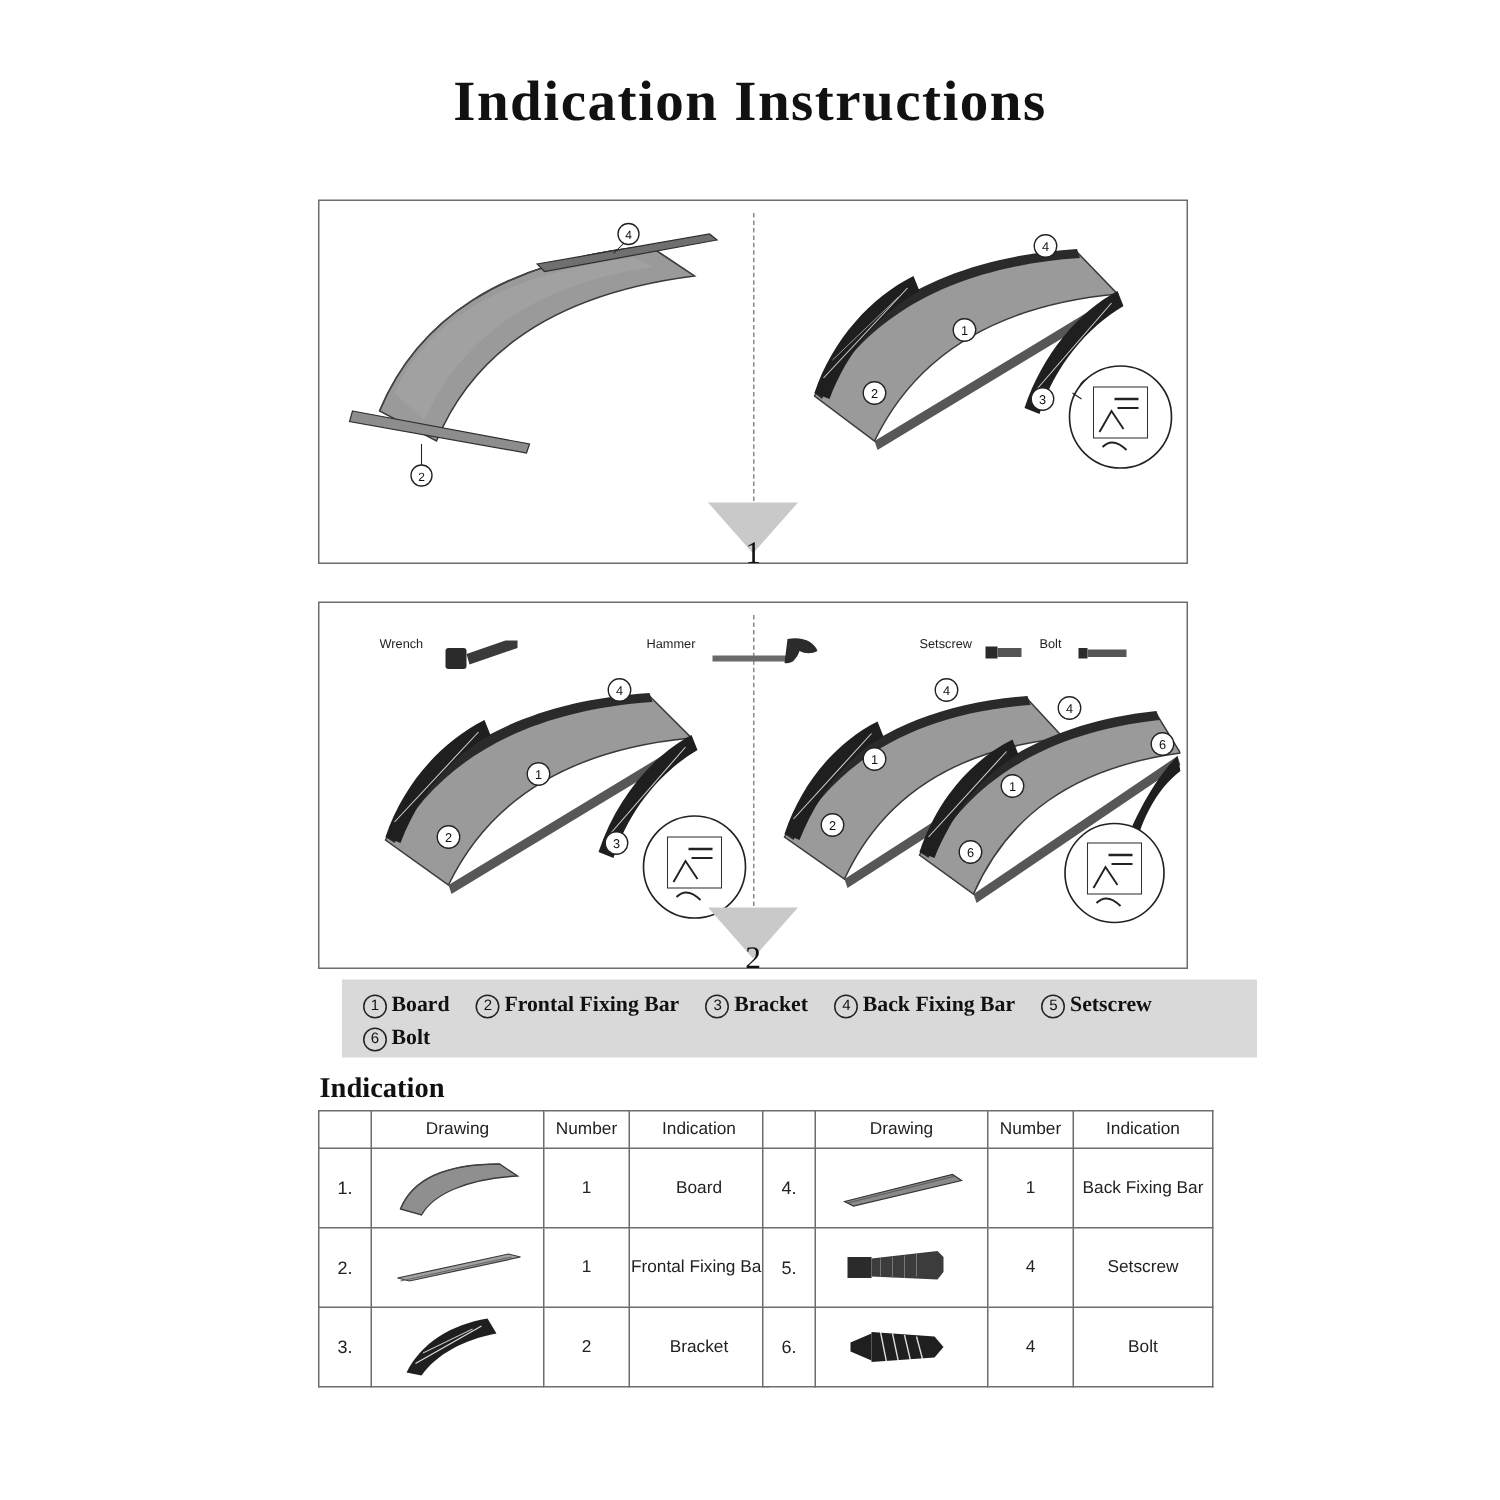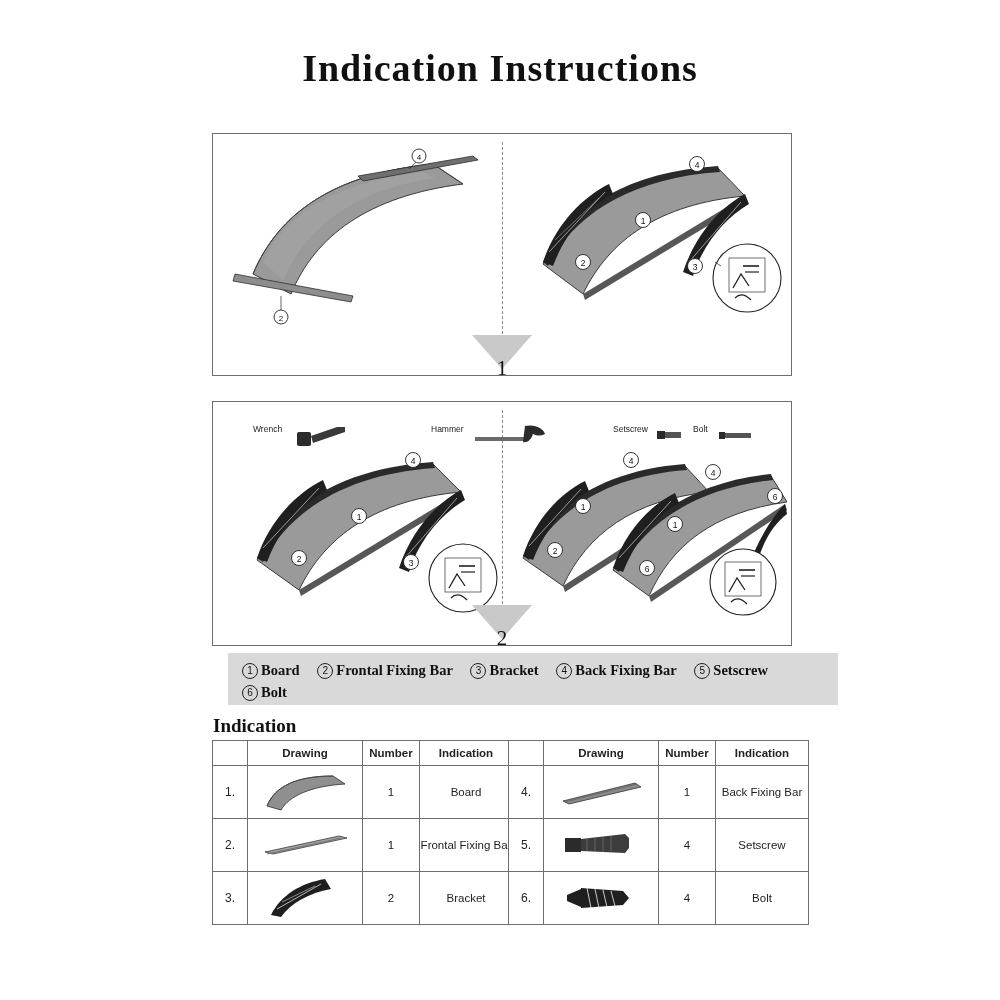--- a/index.html
+++ b/index.html
@@ -134,21 +134,21 @@
   }
   #components-table-left { left: 212px; top: 740px; }
   #components-table-right { left: 508px; top: 740px; }
   .comp-table td, .comp-table th {
     border: 1px solid #6d6d6d;
     text-align: center;
     vertical-align: middle;
     font-weight: normal;
     padding: 0;
   }
-  .comp-table th { height: 24px; font-weight: bold; }
+  .comp-table th { height: 24px; font-weight: normal; }
   .col-idx   { width: 34px; }
   .col-draw  { width: 114px; }
   .col-num   { width: 56px; border-radius: 11px; }
   .col-ind   { width: 92px; }
   .comp-table tbody td { height: 52px; }
   .idx-cell { text-align: center; font-size: 12px; }
 
   
   svg { display: block; }
   .abs { position: absolute; }

